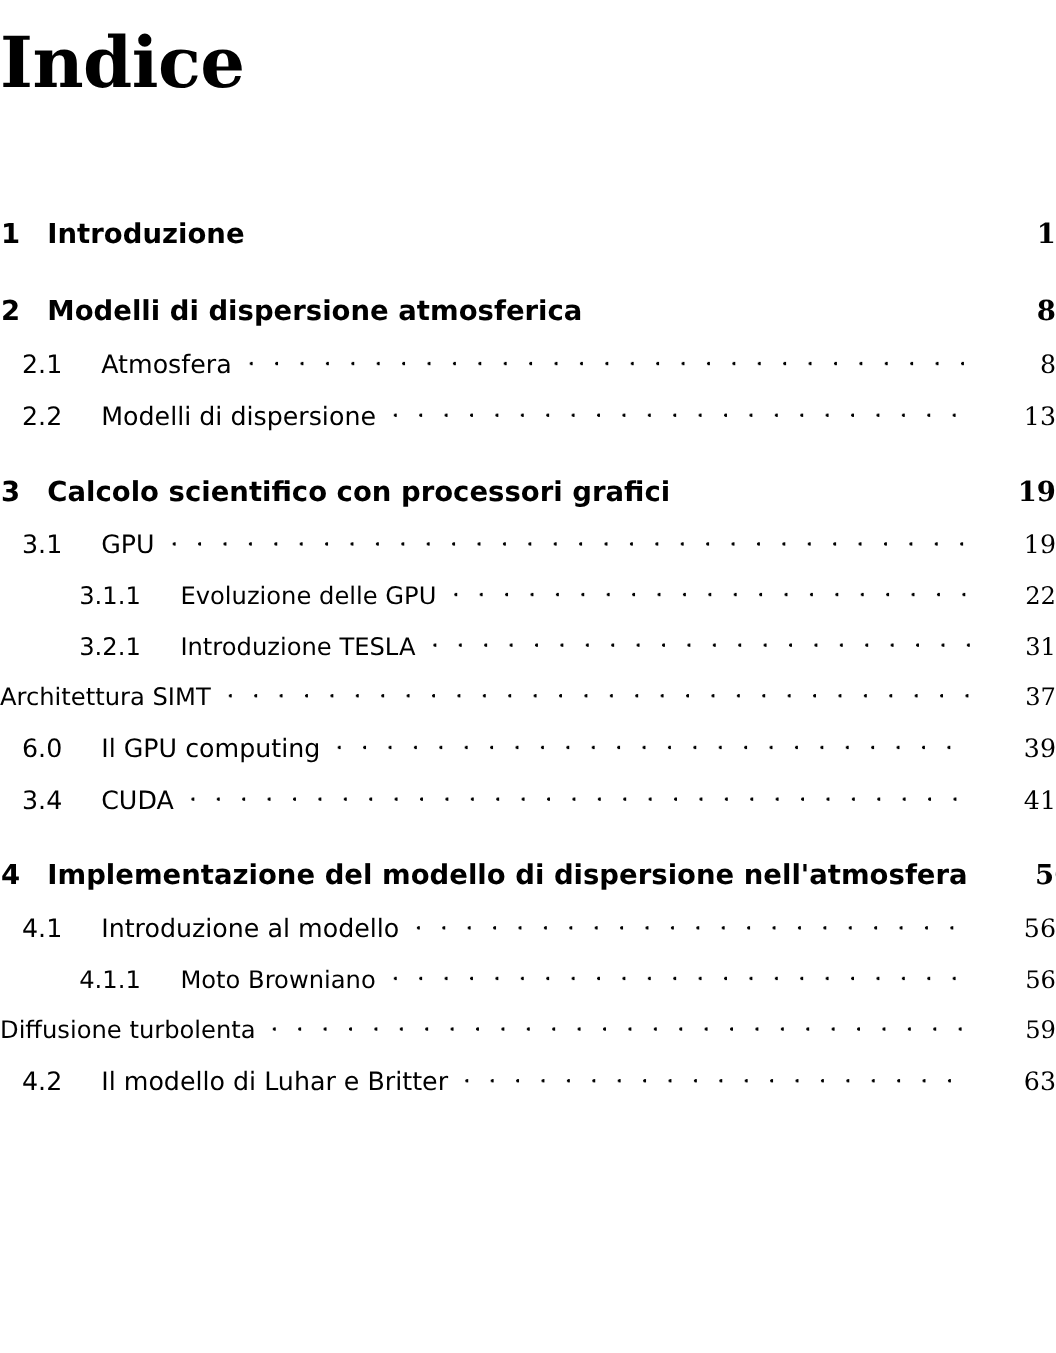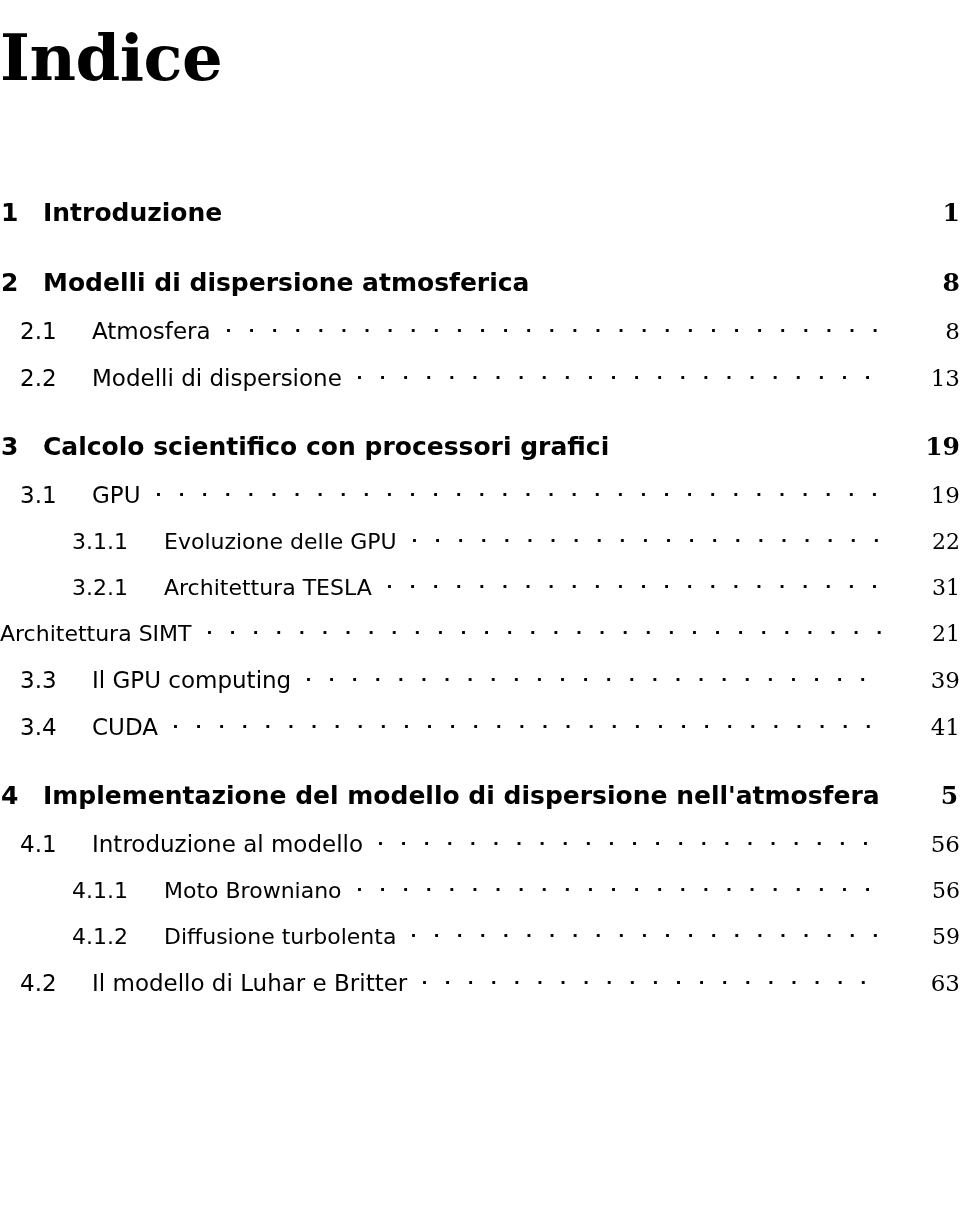--- a/index.html
+++ b/index.html
@@ -174,31 +174,31 @@
         <span class="toc-page">19</span>
       </div>
       <div class="toc-row lvl2">
         <span class="toc-num">3.1.1</span>
         <span class="toc-text">Evoluzione delle GPU</span>
         <span class="toc-dots"></span>
         <span class="toc-page">22</span>
       </div>
       <div class="toc-row lvl2">
         <span class="toc-num">3.2.1</span>
-        <span class="toc-text">Architettura TESLA</span>
+        <span class="toc-text">Introduzione TESLA</span>
         <span class="toc-dots"></span>
         <span class="toc-page">31</span>
       </div>
       <div class="toc-row lvl2">
         <span class="toc-text">Architettura SIMT</span>
         <span class="toc-dots"></span>
-        <span class="toc-page">21</span>
-      </div>
-      <div class="toc-row lvl1">
-        <span class="toc-num">3.3</span>
+        <span class="toc-page">37</span>
+      </div>
+      <div class="toc-row lvl1">
+        <span class="toc-num">6.0</span>
         <span class="toc-text">Il GPU computing</span>
         <span class="toc-dots"></span>
         <span class="toc-page">39</span>
       </div>
       <div class="toc-row lvl1">
         <span class="toc-num">3.4</span>
         <span class="toc-text">CUDA</span>
         <span class="toc-dots"></span>
         <span class="toc-page">41</span>
       </div>
@@ -214,21 +214,20 @@
         <span class="toc-dots"></span>
         <span class="toc-page">56</span>
       </div>
       <div class="toc-row lvl2">
         <span class="toc-num">4.1.1</span>
         <span class="toc-text">Moto Browniano</span>
         <span class="toc-dots"></span>
         <span class="toc-page">56</span>
       </div>
       <div class="toc-row lvl2">
-        <span class="toc-num">4.1.2</span>
         <span class="toc-text">Diffusione turbolenta</span>
         <span class="toc-dots"></span>
         <span class="toc-page">59</span>
       </div>
       <div class="toc-row lvl1">
         <span class="toc-num">4.2</span>
         <span class="toc-text">Il modello di Luhar e Britter</span>
         <span class="toc-dots"></span>
         <span class="toc-page">63</span>
       </div>

